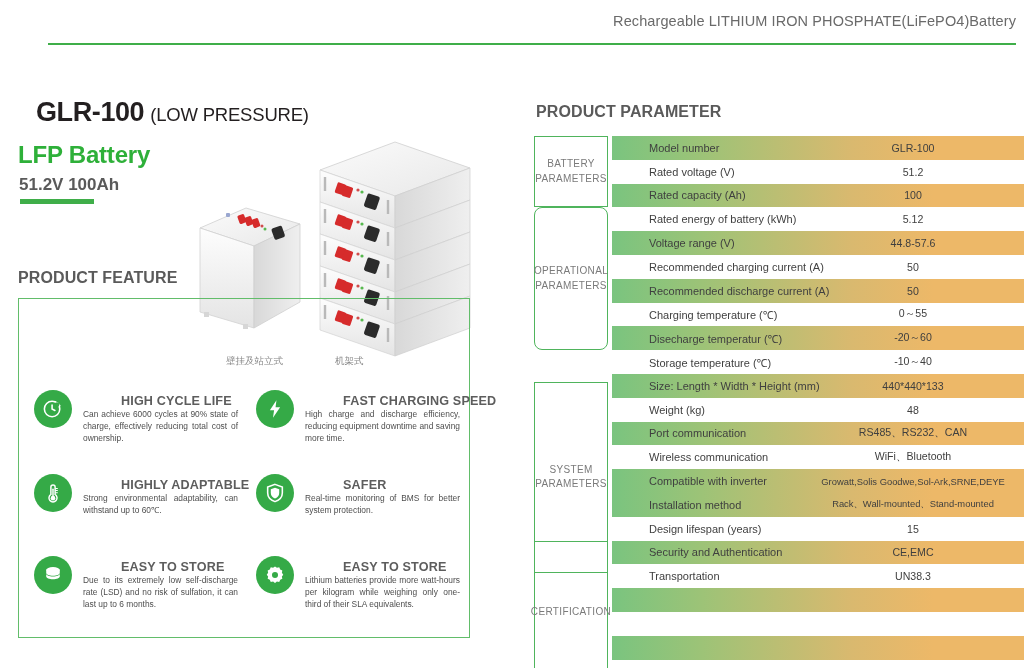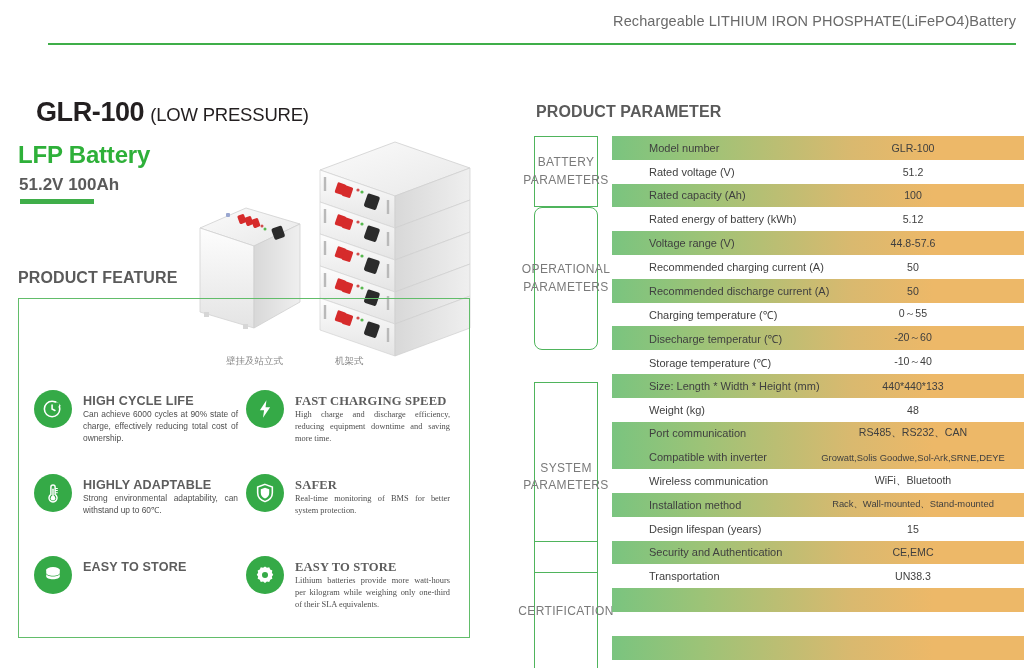--- a/index.html
+++ b/index.html
@@ -115,21 +115,21 @@
     box-sizing: border-box;
     padding: 0;
   }
   .feature {
     position: absolute;
     width: 206px;
     display: flex;
     align-items: flex-start;
   }
   .f-col-a { left: 16px; }
-  .f-col-b { left: 228px; font-family: Liberation Serif, serif; }
+  .f-col-b { left: 238px; }
   .f-row-1 { top: 92px; }
   .f-row-2 { top: 176px; }
   .f-row-3 { top: 258px; }
 
   .f-icon {
     width: 38px;
     height: 38px;
     border-radius: 50%;
     background: #35aa47;
     flex: 0 0 38px;
@@ -140,20 +140,21 @@
   }
   .f-icon svg { display: block; }
   .f-text { padding-top: 1px; }
   .f-title {
     font-size: 12.6px;
     font-weight: bold;
     color: #5d5d5d;
     letter-spacing: .15px;
     margin-bottom: 3px;
     white-space: nowrap;
+    margin-left: 38px;
   }
   .f-desc {
     font-size: 8.4px;
     line-height: 1.42;
     color: #4e4e4e;
     text-align: justify;
     width: 155px;
   }
 
   
@@ -193,28 +194,28 @@
   .cat-col {
     position: absolute;
     left: 0;
     top: 0;
     width: 74px;
     height: 100%;
   }
   .cat-box {
     position: absolute;
     left: 0;
-    width: 64px;
+    width: 74px;
     border: 1.3px solid #4fb45c;
     box-sizing: border-box;
     display: flex;
     align-items: center;
     justify-content: center;
     text-align: center;
-    font-size: 12px;
+    font-size: 10px;
     color: #7a7a7a;
     line-height: 1.45;
     letter-spacing: .35px;
   }
   .rows-col {
     position: absolute;
     left: 78px;
     top: 0;
     width: 412px;
   }
@@ -431,20 +432,21 @@
   <div class="feature f-col-a f-row-3">
     <span class="f-icon">
       <svg width="22" height="22" viewBox="0 0 24 24">
         <ellipse cx="12" cy="6.4" rx="7.4" ry="3" fill="#fff"></ellipse>
         <path d="M4.6 10.6 c0 1.7 3.3 3 7.4 3 s7.4 -1.3 7.4 -3 v3 c0 1.7 -3.3 3 -7.4 3 s-7.4 -1.3 -7.4 -3 Z" fill="#fff"></path>
         <path d="M4.6 6.4 v3.4 c0 1.7 3.3 3 7.4 3 s7.4 -1.3 7.4 -3 V6.4" fill="#fff"></path>
       </svg>
     </span>
     <span class="f-text">
       <span class="f-title">EASY TO STORE</span>
+      <span class="f-desc" style="display:block">Due to its extremely low self-discharge rate (LSD) and no risk of sulfation, it can last up to 6 months.</span>
     </span>
   </div>
 
   <div class="feature f-col-b f-row-3">
     <span class="f-icon">
       <svg width="22" height="22" viewBox="0 0 24 24">
         <path d="M12 2.6 l2.1 1.5 2.5 -.5 1.1 2.3 2.3 1.1 -.5 2.5 1.5 2.1 -1.5 2.1 .5 2.5 -2.3 1.1 -1.1 2.3 -2.5 -.5 -2.1 1.5 -2.1 -1.5 -2.5 .5 -1.1 -2.3 -2.3 -1.1 .5 -2.5 -1.5 -2.1 1.5 -2.1 -.5 -2.5 2.3 -1.1 1.1 -2.3 2.5 .5 Z" fill="#fff"></path>
         <circle cx="12" cy="12" r="3.3" fill="#35aa47"></circle>
       </svg>
     </span>
@@ -510,28 +512,28 @@
         <span class="val">440*440*133</span>
       </div>
       <div class="prow">
         <span class="lbl">Weight (kg)</span>
         <span class="val">48</span>
       </div>
       <div class="prow shaded">
         <span class="lbl">Port communication</span>
         <span class="val">RS485、RS232、CAN</span>
       </div>
+      <div class="prow">
+        <span class="lbl">Wireless communication</span>
+        <span class="val">WiFi、Bluetooth</span>
+      </div>
       <div class="prow shaded">
         <span class="lbl">Compatible with inverter</span>
         <span class="val tight">Growatt,Solis Goodwe,Sol-Ark,SRNE,DEYE</span>
       </div>
-      <div class="prow">
-        <span class="lbl">Wireless communication</span>
-        <span class="val">WiFi、Bluetooth</span>
-      </div>
       <div class="prow shaded">
         <span class="lbl">Installation method</span>
         <span class="val tight">Rack、Wall-mounted、Stand-mounted</span>
       </div>
       <div class="prow">
         <span class="lbl">Design lifespan (years)</span>
         <span class="val">15</span>
       </div>
       <div class="prow shaded">
         <span class="lbl">Security and Authentication</span>

